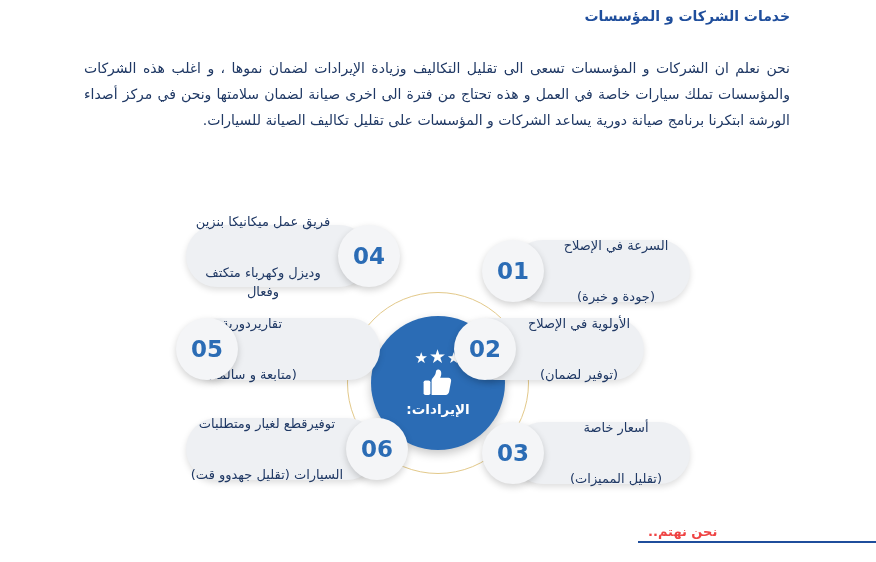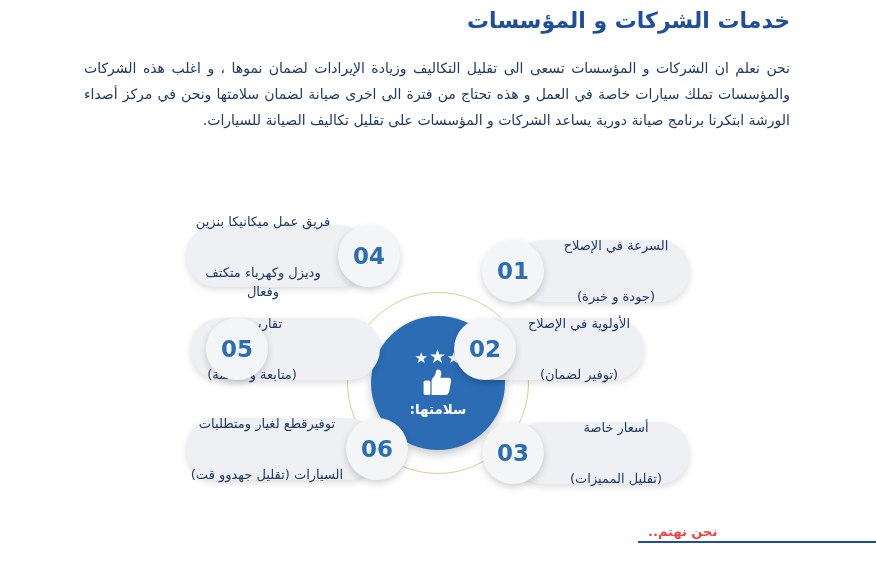--- a/index.html
+++ b/index.html
@@ -19,21 +19,21 @@
     position: relative;
     width: 876px;
     height: 562px;
   }
 
   
   .title {
     position: absolute;
     top: 8px;
     right: 86px;
-    font-size: 22px;
+    font-size: 14px;
     font-weight: bold;
     color: #1f4e9c;
     letter-spacing: 0px;
     direction: rtl;
     text-align: right;
     white-space: nowrap;
   }
 
   
   .intro {
@@ -146,21 +146,21 @@
   #pill-03 { right: 186px; top: 422px; width: 178px; }
   #pill-03 .pill-badge { left: -30px; }
   #pill-03 .pill-text { padding-right: 4px; padding-left: 34px; }
 
   
   #pill-04 { left: 186px; top: 225px; width: 184px; }
   #pill-04 .pill-badge { right: -30px; text-align: center; }
   #pill-04 .pill-text { padding-left: 4px; padding-right: 34px; }
 
   #pill-05 { left: 190px; top: 318px; width: 190px; }
-  #pill-05 .pill-badge { right: 112px; }
+  #pill-05 .pill-badge { right: 142px; }
   #pill-05 .pill-text { padding-left: 4px; padding-right: 70px; }
 
   #pill-06 { left: 186px; top: 418px; width: 192px; }
   #pill-06 .pill-badge { right: -30px; }
   #pill-06 .pill-text { padding-left: 4px; padding-right: 34px; }
 
   
   .footer-bar {
     position: absolute;
     left: 0;
@@ -198,21 +198,21 @@
 
   <div class="center-ring"></div>
   <div class="center-circle">
     <div class="stars">
       <span>★</span><span class="big">★</span><span>★</span>
     </div>
     <svg class="thumb-icon" viewBox="0 0 48 40" aria-hidden="true">
       <path d="M16 17c0-3 3-4 4.5-7.5C21.8 6.6 21 3 24 3c3.5 0 4.5 3.2 4 6.5-.3 2.2-1.3 4-1.3 4h10.3c2.2 0 3.8 1.8 3.4 3.9l-2.6 14C37.4 33.3 35.8 35 33.6 35H16V17z" fill="#ffffff"></path>
       <rect x="6" y="17" width="8.5" height="18" rx="2.2" fill="#ffffff"></rect>
     </svg>
-    <div class="center-label">سلامتها:</div>
+    <div class="center-label">الإيرادات:</div>
   </div>
 
   <div class="pill right" id="pill-01">
     <div class="pill-text">
       <span>السرعة في الإصلاح</span>
       <span class="l2">(جودة و خبرة)</span>
     </div>
     <div class="pill-badge">01</div>
   </div>
 

